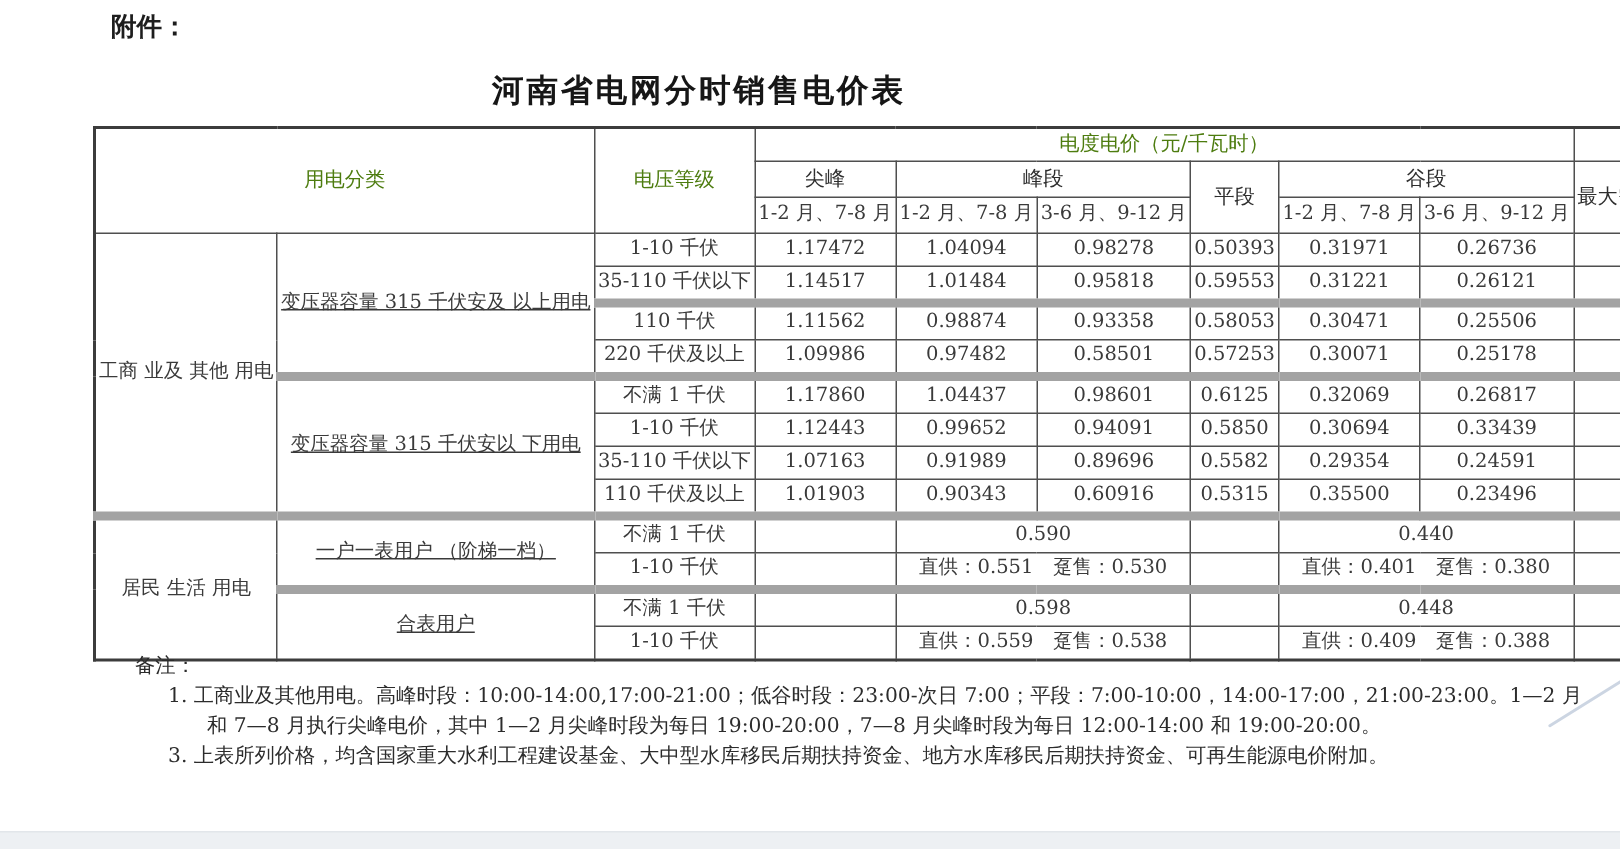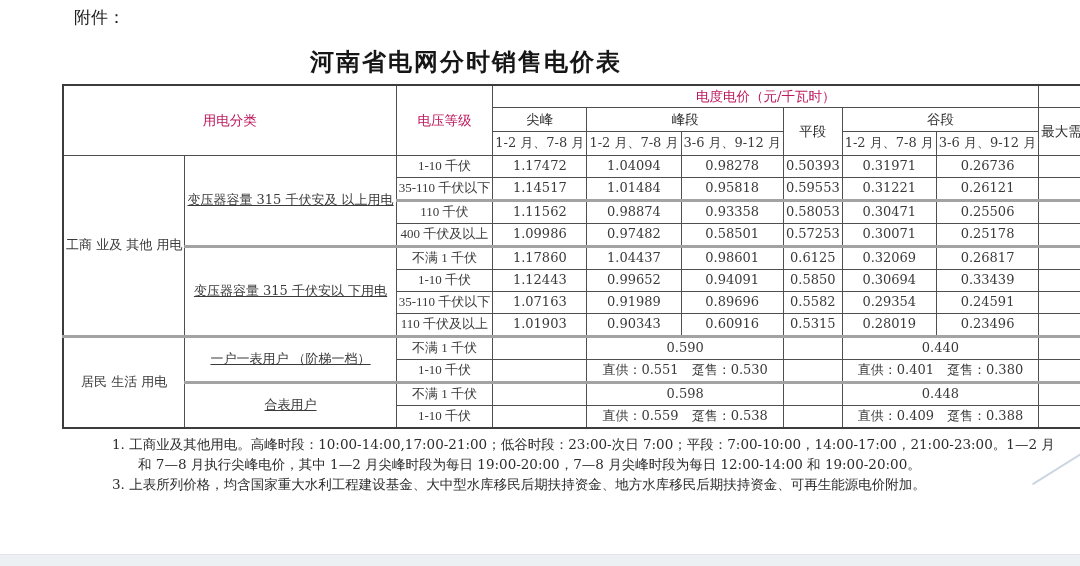--- a/index.html
+++ b/index.html
@@ -4,50 +4,50 @@
 <style>
   html,body{margin:0;padding:0;}
   body{
     width:1080px;height:566px;position:relative;overflow:hidden;
     background:#ffffff;
     font-family:"DejaVu Serif","Liberation Serif",serif;
     color:#333;
   }
   .attachment{
     position:absolute;left:74px;top:6px;
-    font-size:17px;font-weight:normal;color:#1d1d1d;
+    font-size:17px;font-weight:bold;color:#1d1d1d;
   }
   .title{
     position:absolute;left:0;top:46px;width:932px;
-    text-align:center;font-size:24px;font-weight:bold;color:#161616;
+    text-align:center;font-size:21px;font-weight:bold;color:#161616;
     letter-spacing:2px;
     font-family:Liberation Serif, serif;
   }
   table.price{
     position:absolute;left:62px;top:84px;
     border-collapse:collapse;table-layout:fixed;
     border:2px solid #3c3c3c;
   }
   table.price td{
     border:1px solid #4f4f4f;
     text-align:center;vertical-align:middle;
     font-size:13px;color:#3a3a3a;
     padding:0 2px;height:21px;line-height:1.3;
     overflow:hidden;white-space:nowrap;
   }
-  tr.hr1 td{height:21px;font-size:13.5px;color:#be185d;}
+  tr.hr1 td{height:21px;font-size:13.5px;color:#4d7c0f;}
   tr.hr2 td{height:23px;font-size:13.5px;color:#2e2e2e;}
   tr.hr3 td{height:23px;text-align:center;}
   td.months{font-size:10.5px;letter-spacing:0;color:#3a3a3a;padding:0;}
   td.two-line{white-space:pre-line;font-size:12.5px;line-height:1.4;}
   td.group-v{white-space:pre-line;font-size:13px;line-height:1.6;color:#333;padding:0 2px;margin-left:35px;}
   td.group-sub{text-align:left;padding-left:7px;white-space:pre-line;line-height:1.55;text-decoration:underline;}
-  td.voltage{text-align:left;padding-left:5px;font-size:12.5px;font-family:Liberation Serif, serif;}
+  td.voltage{text-align:left;padding-left:5px;font-size:12.5px;}
   td.split-price{font-size:12.5px;}
-  tr.thick-top td{border-top:3px solid #a3a3a3;}
+  tr.thick-top td{border-top:6px solid #a3a3a3;}
   td.bl2{border-left:2px solid #3c3c3c;}
   .notes{
     position:absolute;left:90px;top:434px;width:972px;
     font-size:13.5px;line-height:20px;color:#2c2c2c;
   }
   .note-item{margin-left:22px;padding-left:26px;text-indent:-26px;}
   .watermark-line{
     position:absolute;left:1028px;top:468px;width:58px;height:2px;
     background:#c3cedd;transform:rotate(-32deg);border-radius:2px;opacity:.85;
   }
@@ -136,21 +136,21 @@
       <td>1.11562</td>
       <td>0.98874</td>
       <td>0.93358</td>
       <td>0.58053</td>
       <td>0.30471</td>
       <td>0.25506</td>
       <td class="bl2">28</td>
 
     </tr>
     <tr>
-      <td class="voltage">400 千伏及以上</td>
+      <td class="voltage">220 千伏及以上</td>
       <td>1.09986</td>
       <td>0.97482</td>
       <td>0.58501</td>
       <td>0.57253</td>
       <td>0.30071</td>
       <td>0.25178</td>
       <td class="bl2">28</td>
 
     </tr>
 
@@ -189,21 +189,21 @@
       <td>0.24591</td>
       <td class="bl2"></td>
 
     </tr>
     <tr>
       <td class="voltage">110 千伏及以上</td>
       <td>1.01903</td>
       <td>0.90343</td>
       <td>0.60916</td>
       <td>0.5315</td>
-      <td>0.28019</td>
+      <td>0.35500</td>
       <td>0.23496</td>
       <td class="bl2"></td>
 
     </tr>
 
     <tr class="thick-top">
       <td rowspan="4" class="group-v">居民
 生活
 用电</td>
       <td rowspan="2" class="group-sub">一户一表用户
@@ -242,18 +242,19 @@
       <td colspan="2" class="split-price">直供：0.559　趸售：0.538</td>
       <td></td>
       <td colspan="2" class="split-price">直供：0.409　趸售：0.388</td>
       <td class="bl2"></td>
 
     </tr>
   </tbody>
 </table>
 
 <div class="notes">
+  <div class="notes-label">备注：</div>
   <div class="note-item">1. 工商业及其他用电。高峰时段：10:00-14:00,17:00-21:00；低谷时段：23:00-次日 7:00；平段：7:00-10:00，14:00-17:00，21:00-23:00。1—2 月和 7—8 月执行尖峰电价，其中 1—2 月尖峰时段为每日 19:00-20:00，7—8 月尖峰时段为每日 12:00-14:00 和 19:00-20:00。</div>
   <div class="note-item">3. 上表所列价格，均含国家重大水利工程建设基金、大中型水库移民后期扶持资金、地方水库移民后期扶持资金、可再生能源电价附加。</div>
 </div>
 
 <div class="watermark-line"></div>
 <div class="footer-band"></div>
 
 </body></html>

